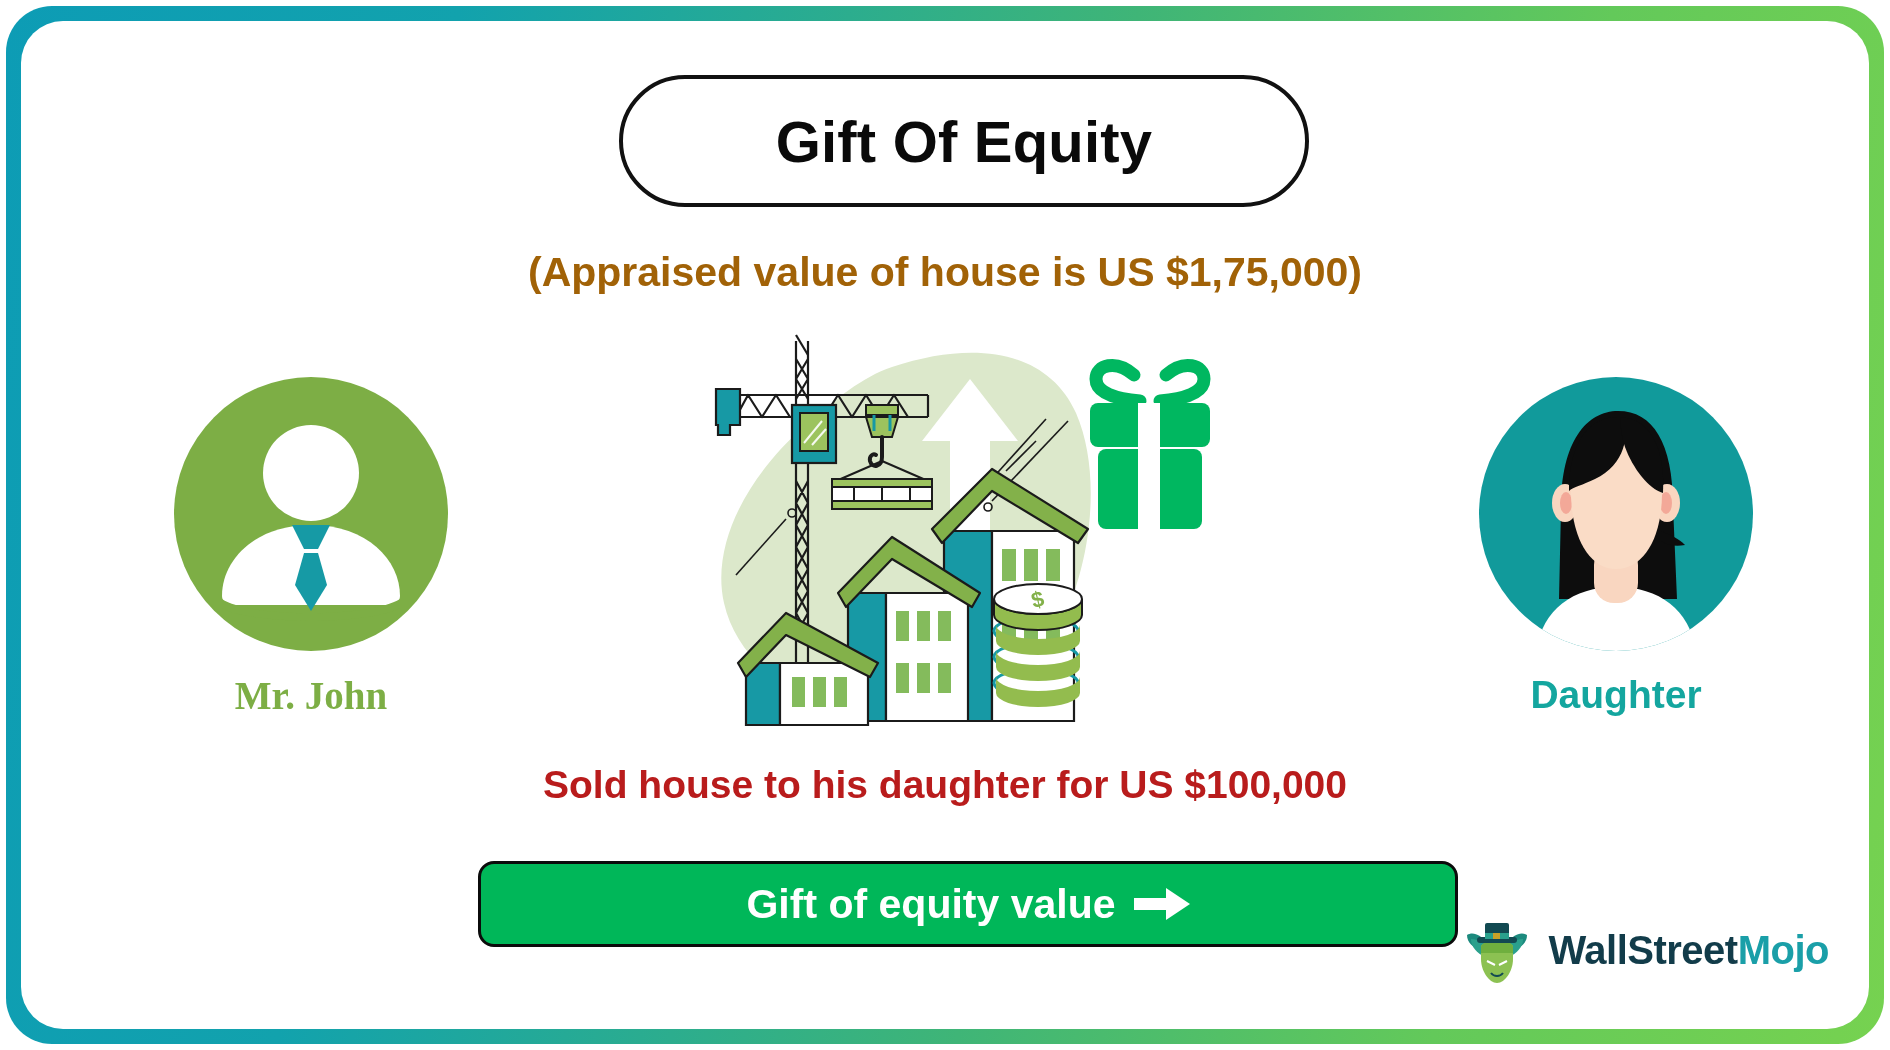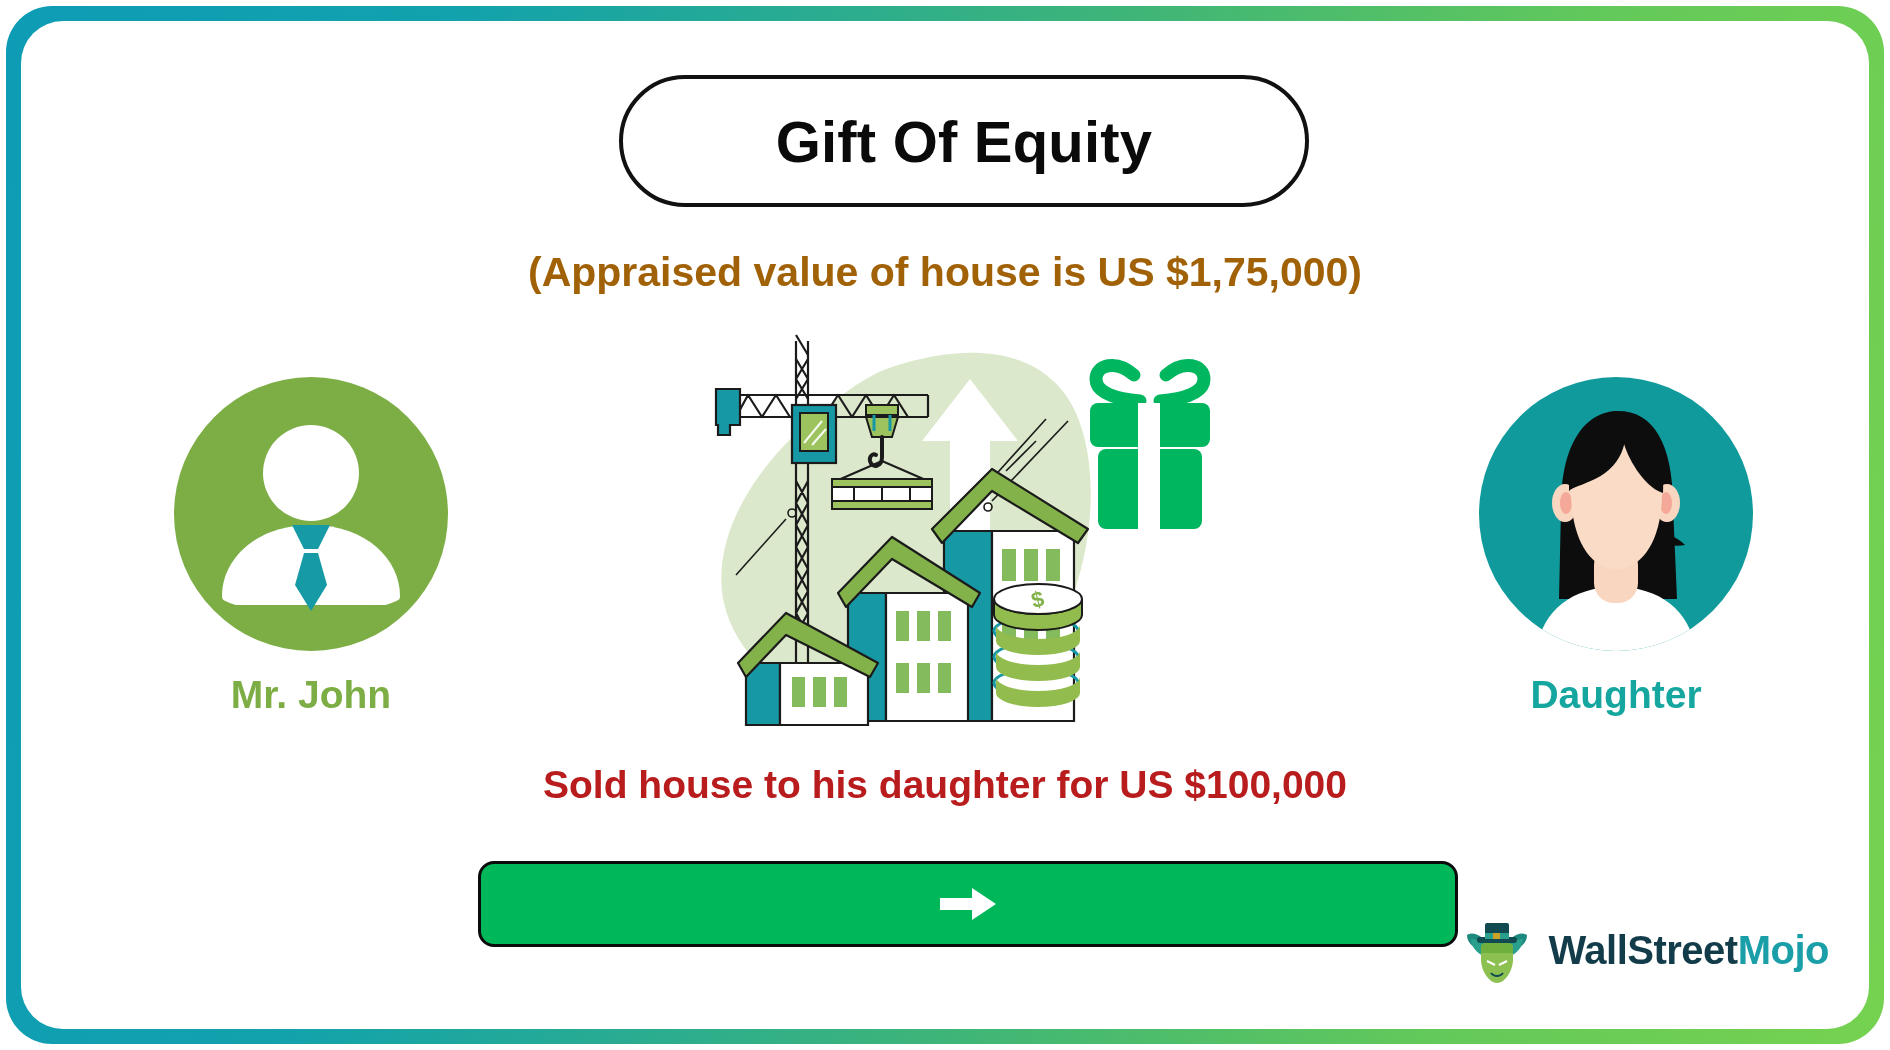--- a/index.html
+++ b/index.html
@@ -56,21 +56,21 @@
     color: #a16207;
     white-space: nowrap;
   }
 
   
   .person {
     position: absolute;
     width: 300px;
     text-align: center;
   }
-  .person.left  { left: 140px;  top: 352px; }
+  .person.left  { left: 140px;  top: 352px; font-family: Liberation Serif, serif; }
   .person.right { left: 1445px; top: 352px; }
   .person-label {
     margin-top: 18px;
     font-size: 39px;
     font-weight: 800;
     white-space: nowrap;
   }
   .person.left  .person-label { color: #7dae45; }
   .person.right .person-label { color: #14a69f; }
   .avatar { width: 282px; height: 282px; display: block; margin: 0 auto; }
@@ -290,20 +290,21 @@
         <path d="M438 54 C 420 38 400 44 400 58 C 400 72 420 78 444 80 M470 54 C 488 38 508 44 508 58 C 508 72 488 78 464 80" stroke="#00b760" stroke-width="13" fill="none" stroke-linecap="round"></path>
         <rect x="394" y="82" width="120" height="44" rx="8" fill="#00b760"></rect>
         <rect x="402" y="128" width="104" height="80" rx="8" fill="#00b760"></rect>
         <rect x="442" y="82" width="22" height="126" fill="#ffffff"></rect>
       </g>
     </svg>
 
     <div class="sold-line">Sold house to his daughter for US $100,000</div>
 
     <div class="result-banner">
+      <span class="rb-text">Gift of equity value</span>
       <svg class="arrow-icon" width="56" height="34" viewBox="0 0 56 34">
         <path d="M0 11 L32 11 L32 1 L56 17 L32 33 L32 23 L0 23 Z" fill="#ffffff"></path>
       </svg>
     </div>
 
     <div class="brand">
       <svg width="76" height="74" viewBox="0 0 76 74">
         <path d="M8 22 C 14 18 22 22 28 30 L 22 38 C 14 34 8 30 8 22 Z" fill="#1c8a7e"></path>
         <path d="M68 22 C 62 18 54 22 48 30 L 54 38 C 62 34 68 30 68 22 Z" fill="#1c8a7e"></path>
         <path d="M12 26 C 20 26 28 32 32 40 L 26 44 C 18 40 12 34 12 26 Z" fill="#2aa08c"></path>

